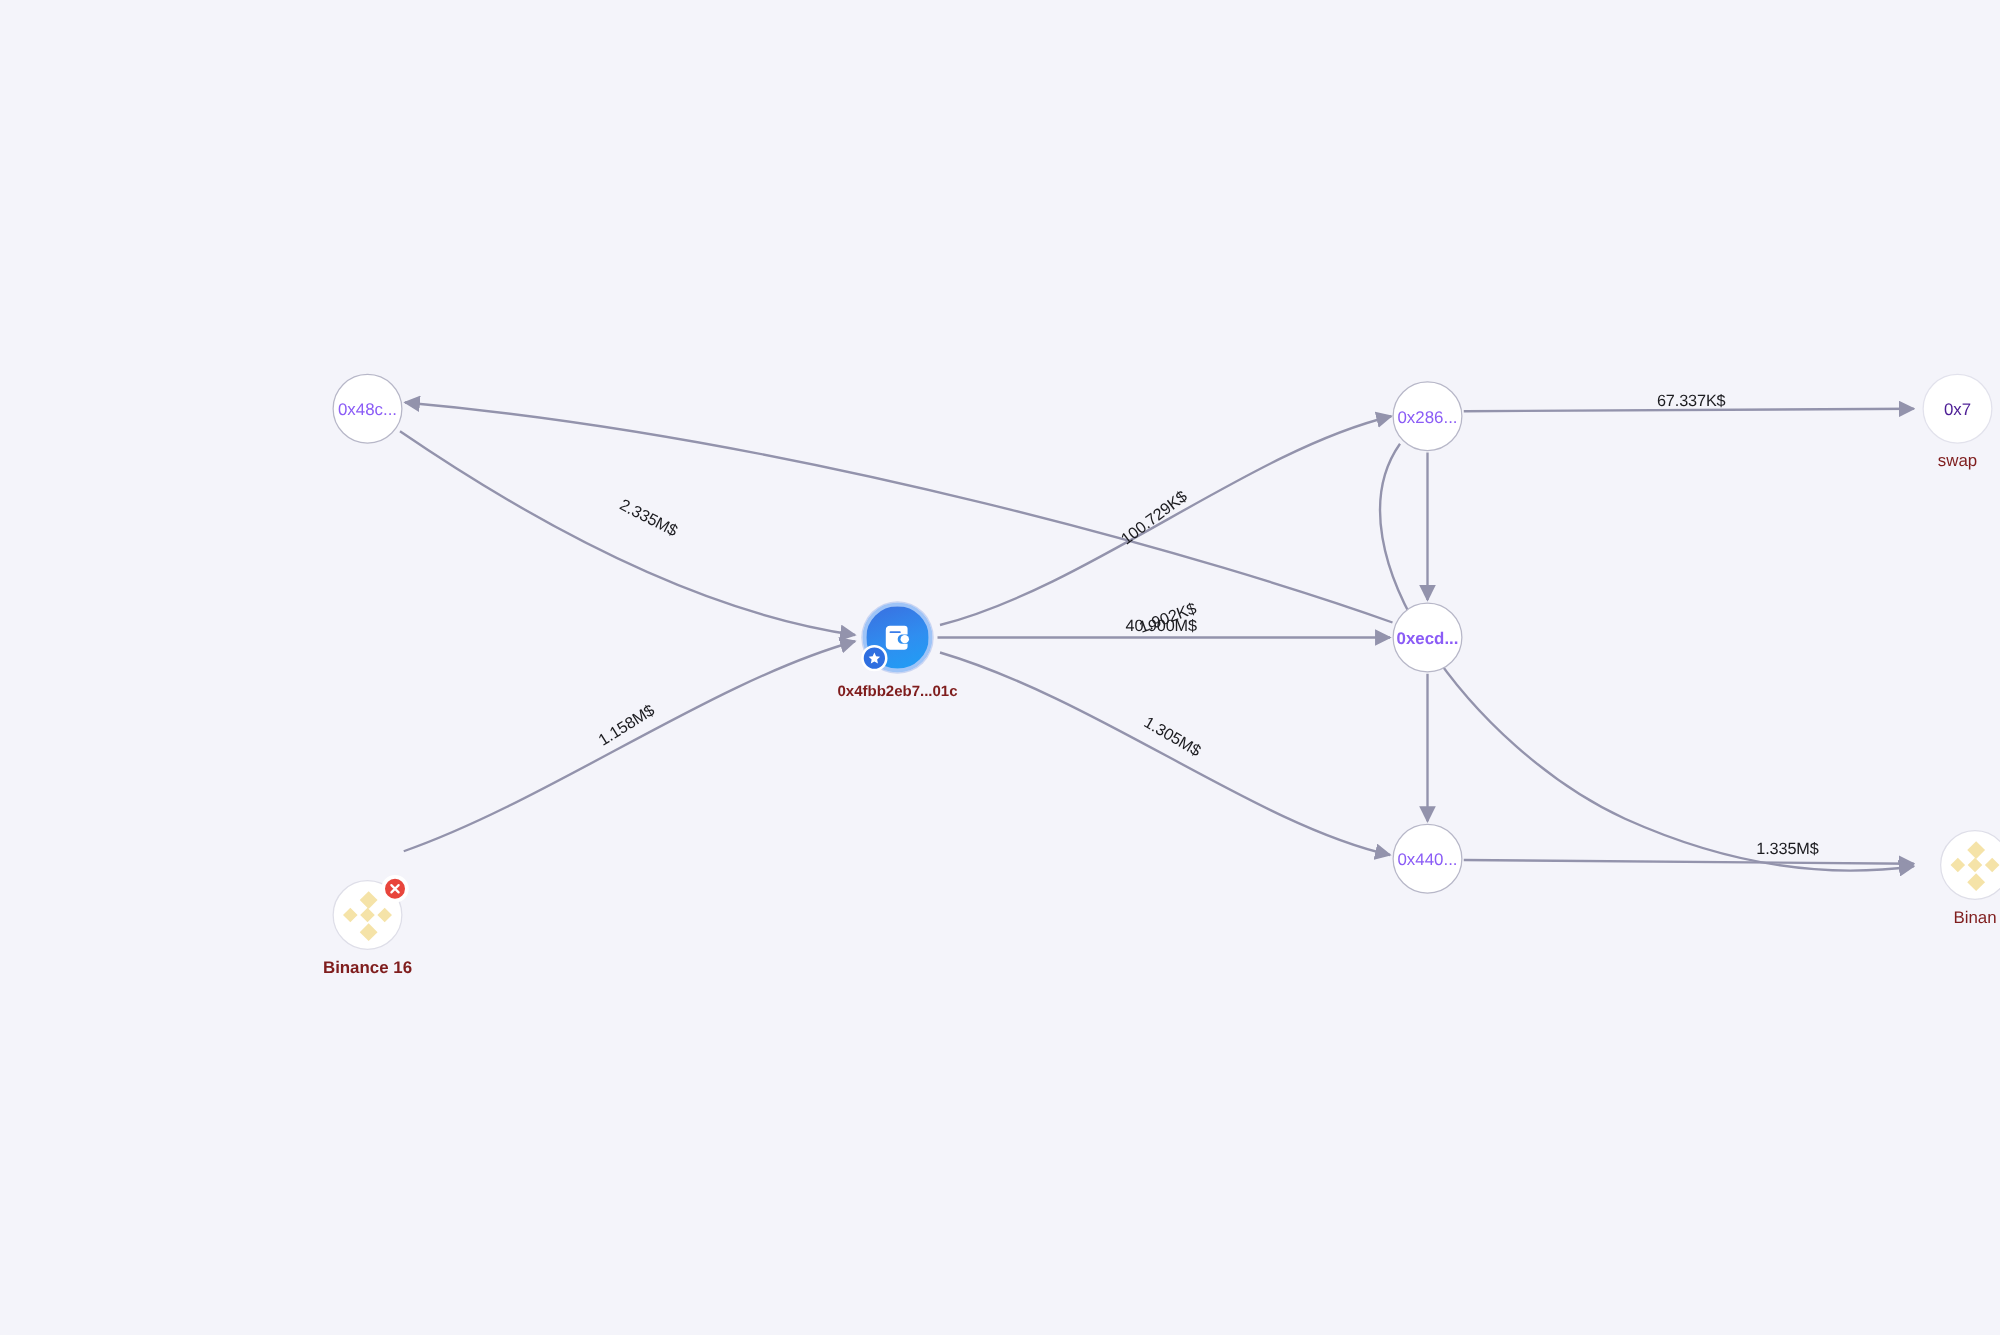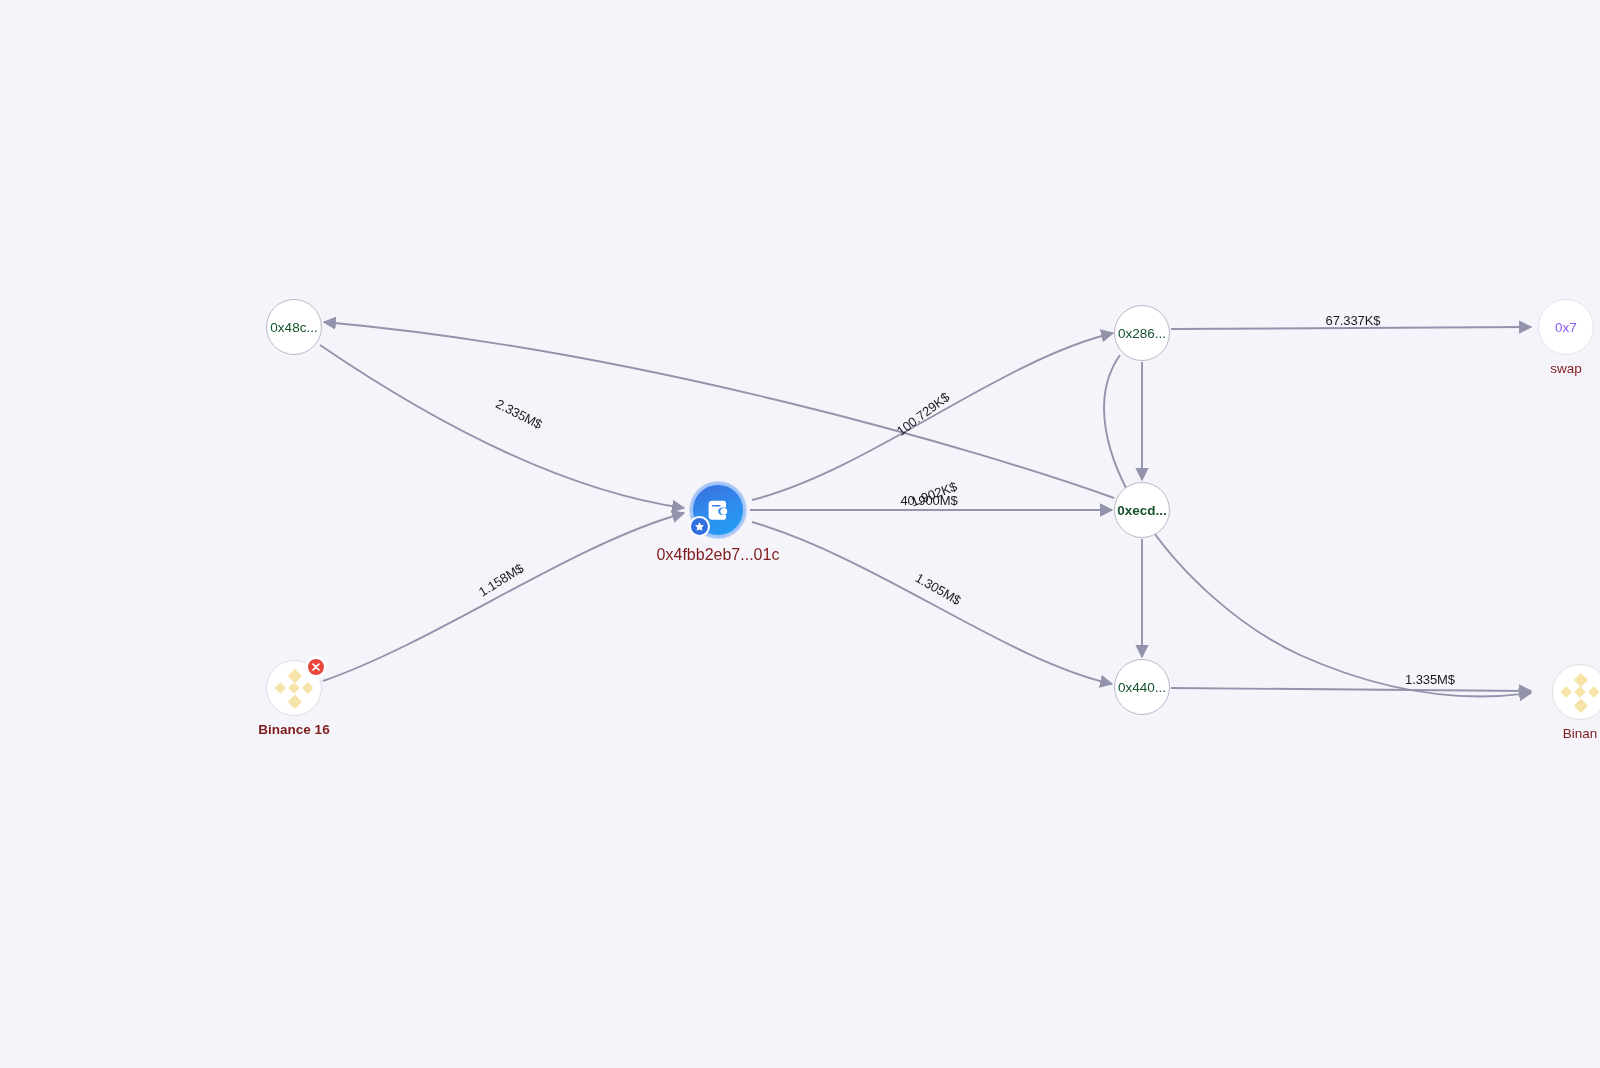--- a/index.html
+++ b/index.html
@@ -48,24 +48,24 @@
     border-radius: 50%;
     background: #ffffff;
     border: 1.4px solid #b7b7c8;
     display: flex;
     align-items: center;
     justify-content: center;
   }
   .node-addr-text {
     font-family: "Liberation Sans", sans-serif;
     font-size: 13.5px;
-    color: #14532d;
+    color: #8b5cf6;
     white-space: nowrap;
   }
-  .node-addr-text.faded { color: #8b5cf6; }
+  .node-addr-text.faded { color: #4c1d95; }
 
   .node-label {
     position: absolute;
     top: 62px;
     left: 50%;
     transform: translateX(-50%);
     font-family: "Liberation Sans", sans-serif;
     font-size: 13.5px;
     color: #7f1d1d;
     white-space: nowrap;
@@ -75,21 +75,22 @@
   
   .node-center .node-circle {
     width: 56px;
     height: 56px;
     border: 3px solid #9fc4f7;
     background: linear-gradient(160deg, #3a6fe0 0%, #2f8ef0 55%, #1f9ff5 100%);
     box-shadow: 0 0 0 1px rgba(80,120,220,0.25);
   }
   .node-center .node-label {
     top: 64px;
-    font-size: 16px;
+    font-size: 12px;
+    font-weight: bold;
   }
 
   
   .node-binance .node-circle {
     background: #ffffff;
     border: 1.2px solid #dedee8;
     overflow: visible;
   }
 
   
@@ -170,21 +171,21 @@
   <div class="edge-label" style="left:1353px; top:320px; transform:translate(-50%,-50%) rotate(0deg);">67.337K$</div>
 
   <div class="edge-label" style="left:1430px; top:679px; transform:translate(-50%,-50%) rotate(0deg);text-align:center;">1.335M$</div>
 
   <div class="node" style="left:294px; top:327px;">
     <div class="node-circle">
       <span class="node-addr-text">0x48c...</span>
     </div>
   </div>
 
-  <div class="node node-binance" style="left:294px; top:688px;font-weight:bold;">
+  <div class="node node-binance" style="left:294px; top:732px;font-weight:bold;">
     <div class="node-circle">
       <svg width="44" height="44" viewBox="0 0 48 48">
         <g fill="#f5e3a8">
           <rect x="19.5" y="5.5" width="11" height="11" transform="rotate(45 25 11)"></rect>
           <rect x="4.5" y="19.5" width="9" height="9" transform="rotate(45 9 24)"></rect>
           <rect x="34.5" y="19.5" width="9" height="9" transform="rotate(45 39 24)"></rect>
           <rect x="19.5" y="33.5" width="11" height="11" transform="rotate(45 25 39)"></rect>
           <rect x="19.5" y="19.5" width="9" height="9" transform="rotate(45 24 24)"></rect>
         </g>
       </svg>

